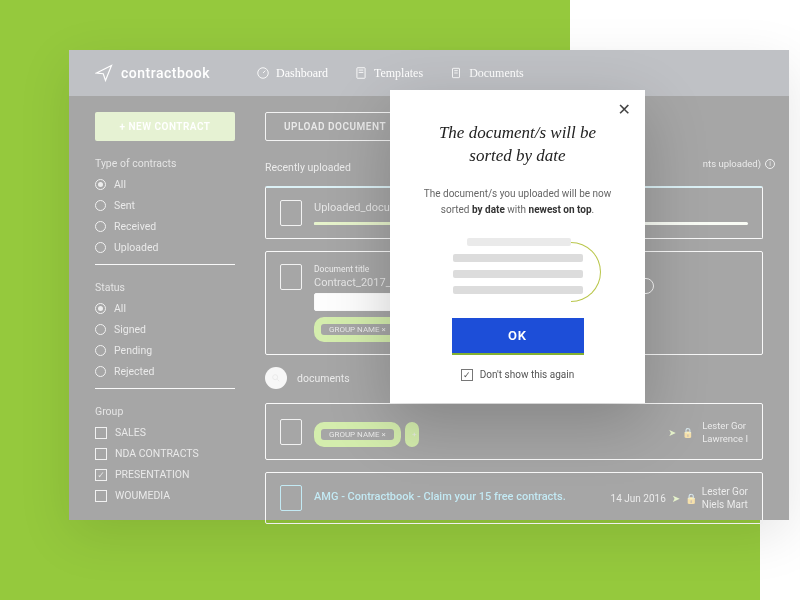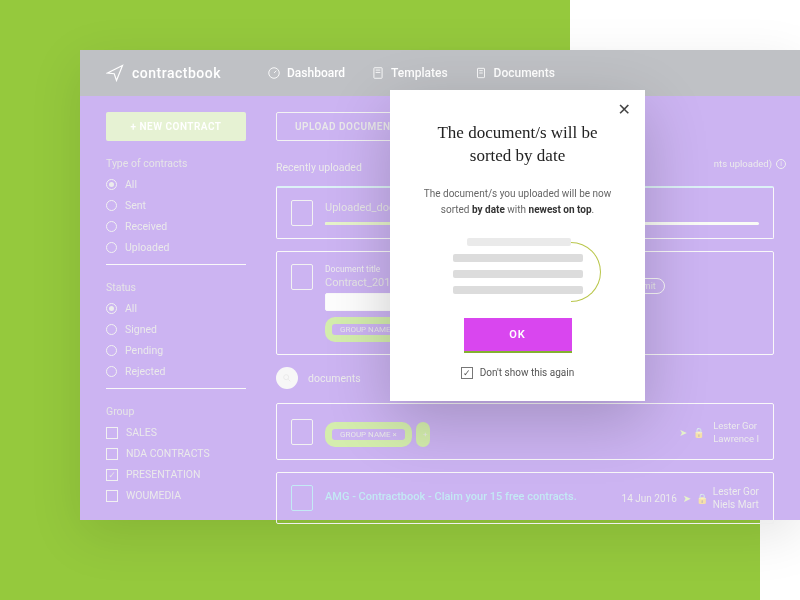--- a/index.html
+++ b/index.html
@@ -24,42 +24,42 @@
   .bg-green-bottom {
     position: absolute;
     left: 400px; top: 520px;
     width: 360px; height: 80px;
     background: #95c93d;
   }
 
   
   .app-window {
     position: absolute;
-    left: 80px; top: 50px;
+    left: 69px; top: 50px;
     width: 720px; height: 470px;
-    background: #6d28d9;
+    background: #000000;
     box-shadow: 0 15px 50px rgba(0,0,0,0.10);
   }
 
   
   .header {
     height: 46px;
     background: #bfc1c5;
     display: flex;
     align-items: center;
     padding: 0 26px;
     gap: 26px;
     color: #fff;
     font-size: 12px;
     font-weight: 500;
   }
   .logo { display: flex; align-items: center; gap: 8px; font-size: 14px; letter-spacing: .5px; }
   .logo svg { width: 18px; height: 18px; }
   .nav { display: flex; gap: 26px; margin-left: 20px; }
-  .nav-item { display: flex; align-items: center; gap: 6px; cursor: pointer; }
+  .nav-item { display: flex; align-items: center; gap: 6px; cursor: pointer; font-family: Liberation Serif, serif; }
   .nav-item svg { width: 14px; height: 14px; stroke: #fff; fill: none; stroke-width: 1.5; }
 
   
   .app-body {
     position: relative;
     height: calc(100% - 46px);
     padding: 16px 26px;
     display: flex;
     gap: 30px;
   }
@@ -158,38 +158,39 @@
     position: absolute; right: 14px; top: 12px;
     font-size: 16px; cursor: pointer; line-height:1;
   }
   .modal h2 {
     font-family: Georgia, "Times New Roman", serif;
     font-weight: 400;
     font-size: 17px;
     color: #222;
     line-height: 1.35;
     margin: 8px 0 18px;
+    font-style: italic;
   }
   .modal p { font-size: 10px; color:#666; line-height:1.6; margin-bottom:20px; }
   .modal p b { font-weight:700; color:#333; }
 
   .sort-illus { position:relative; width:130px; margin:0 auto 24px; }
   .sort-illus .line { height:8px; background:#dcdcdc; border-radius:2px; margin-bottom:8px; }
   .sort-illus .line.top { width:80%; background:#eaeaea; position:relative; left:14px; }
   .sort-illus .arc {
     position:absolute; right:-18px; top:4px;
     width:30px; height:60px;
     border:1.5px solid #b9c64a;
     border-left:none; border-radius: 0 30px 30px 0;
   }
 
   .btn-ok {
-    display:block; width:108px; margin:0 auto 14px;
-    background:#d946ef; color:#fff;
-    font-size:11px; font-weight:600; letter-spacing:1px;
+    display:block; width:132px; margin:0 auto 14px;
+    background:#1d4ed8; color:#fff;
+    font-size:13px; font-weight:600; letter-spacing:1px;
     padding:10px 0; cursor:pointer;
     border-bottom: 2px solid #84b130;
   }
   .dont-show { display:flex; align-items:center; justify-content:center; gap:7px; font-size:10px; color:#555; cursor:pointer;}
   .dont-show .cbox { width:12px; height:12px; border:1.5px solid #777; display:flex; align-items:center; justify-content:center; font-size:9px; }
 
   .meta-top-right { position:absolute; right:14px; top:62px; font-size:9.5px; color:#c8c8c8; display:flex; align-items:center; gap:4px; }
   .info-circle { width:10px; height:10px; border:1px solid #d0d0d0; border-radius:50%; display:inline-flex; align-items:center; justify-content:center; font-size:7px;}
 
 </style>

